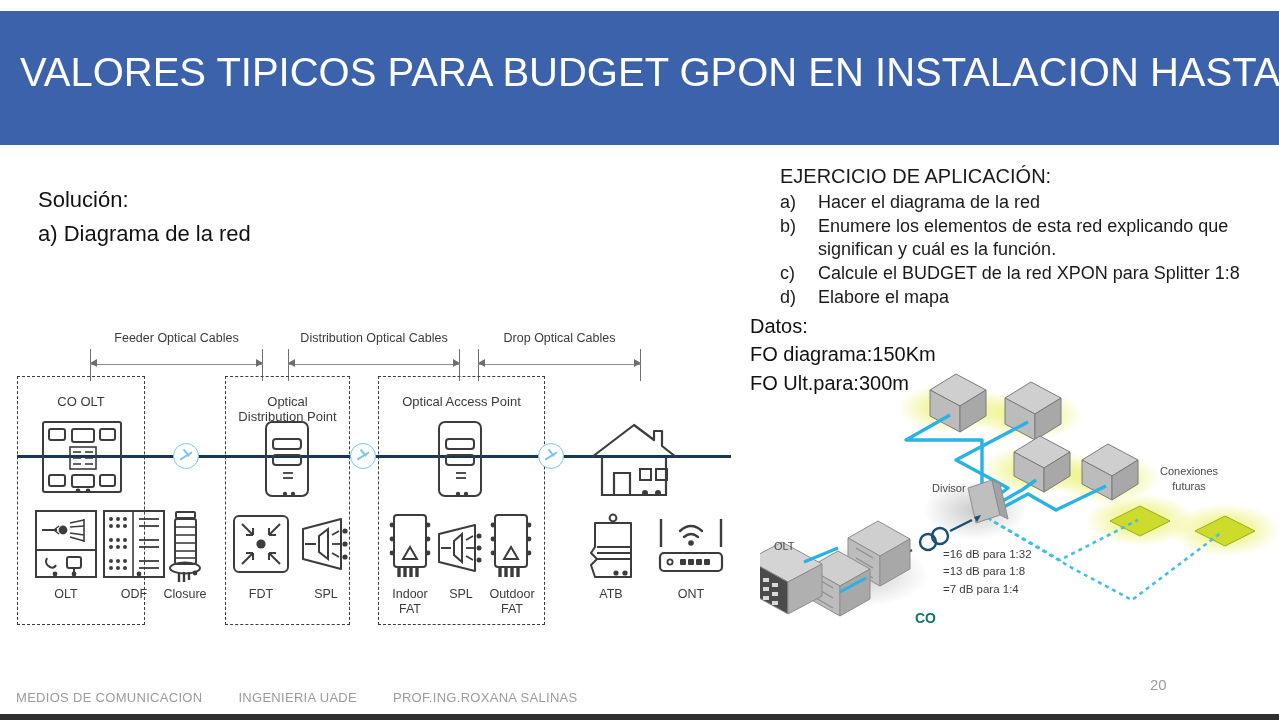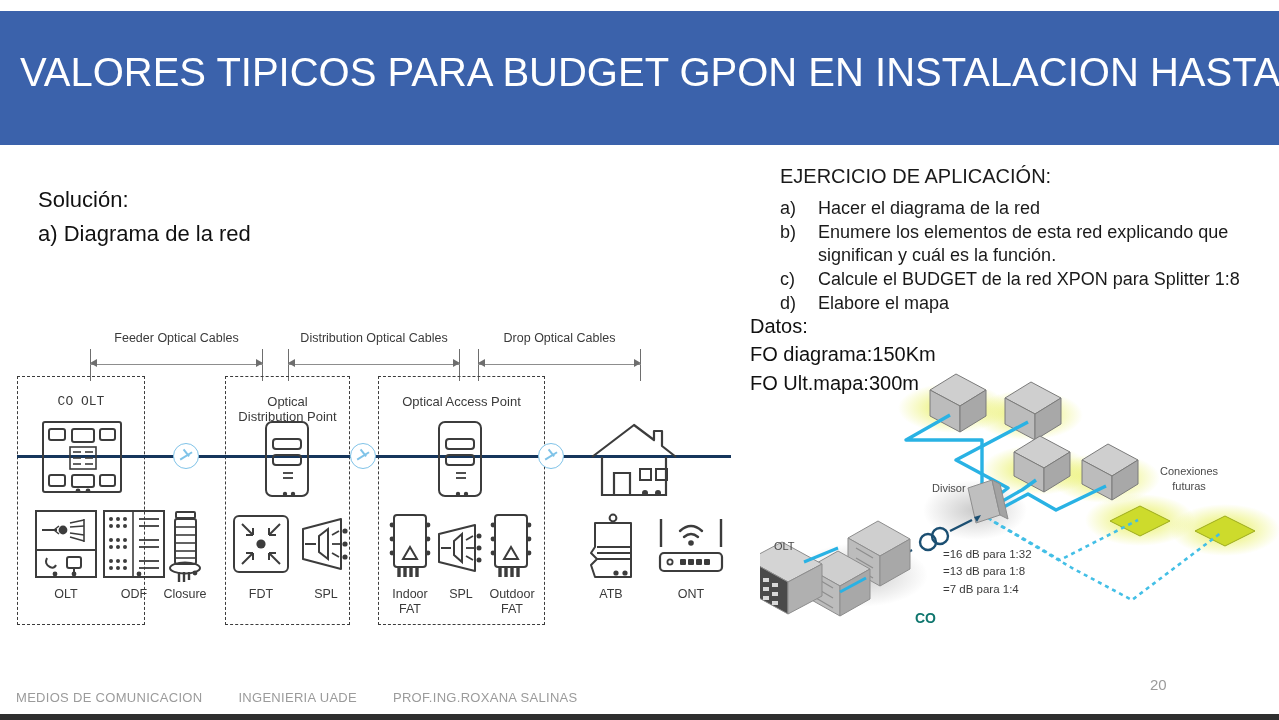--- a/index.html
+++ b/index.html
@@ -12,21 +12,21 @@
   .title-text{position:absolute;left:20px;top:50px;width:1240px;
               font-size:40px;font-weight:400;color:#ffffff;letter-spacing:0px;
               white-space:nowrap;line-height:1.1;}
 
   
   .left-head{position:absolute;left:38px;top:183px;font-size:22px;line-height:1.55;color:#111;}
   .left-head div{white-space:nowrap;}
 
   
   .right-block{position:absolute;left:780px;top:164px;width:500px;color:#1a1a1a;}
-  .rb-title{font-size:20px;line-height:1.25;margin-bottom:8px;}
+  .rb-title{font-size:20px;line-height:1.25;margin-bottom:2px;}
   .rb-list{list-style:none;margin:0;padding:0;}
   .rb-li{display:flex;font-size:18px;line-height:1.28;margin-bottom:1px;}
   .rb-mark{width:38px;flex:0 0 38px;}
   .rb-txt{flex:1 1 auto;}
   .datos{position:absolute;left:750px;top:312px;font-size:20px;line-height:1.42;color:#111;}
   .datos div{white-space:nowrap;}
 
   
   .footer{position:absolute;left:0;top:690px;width:1279px;text-align:left;
           font-size:13px;color:#9b9b9b;letter-spacing:.3px;}
@@ -99,21 +99,21 @@
     <li class="rb-li">
       <span class="rb-mark">d)</span>
       <span class="rb-txt">Elabore el mapa</span>
     </li>
   </ul>
 </div>
 
 <div class="datos">
   <div>Datos:</div>
   <div>FO diagrama:150Km</div>
-  <div>FO Ult.mapa:300m</div>
+  <div>FO Ult.para:300m</div>
 </div>
 
 <div class="netdiag">
 
   <div class="brk" style="left:90px;top:22px;width:173px;">
     <span class="blabel">Feeder Optical Cables</span>
     <span class="btick l"></span>
     <span class="btick r"></span>
     <span class="bline"></span>
     <span class="barr l"></span>
@@ -129,21 +129,21 @@
   </div>
   <div class="brk" style="left:478px;top:22px;width:163px;">
     <span class="blabel">Drop Optical Cables</span>
     <span class="btick l"></span>
     <span class="btick r"></span>
     <span class="bline"></span>
     <span class="barr l"></span>
     <span class="barr r"></span>
   </div>
 
-  <div class="dbox" style="left:17px;top:51px;width:128px;height:249px;font-family:Liberation Mono, monospace;">
+  <div class="dbox" style="left:17px;top:51px;width:128px;height:249px;">
     <div class="dbox-title">CO OLT</div>
   </div>
   <div class="dbox" style="left:225px;top:51px;width:125px;height:249px;">
     <div class="dbox-title">
       <div>Optical</div>
       <div>Distribution Point</div>
     </div>
   </div>
   <div class="dbox" style="left:378px;top:51px;width:167px;height:249px;">
     <div class="dbox-title">Optical Access Point</div>

